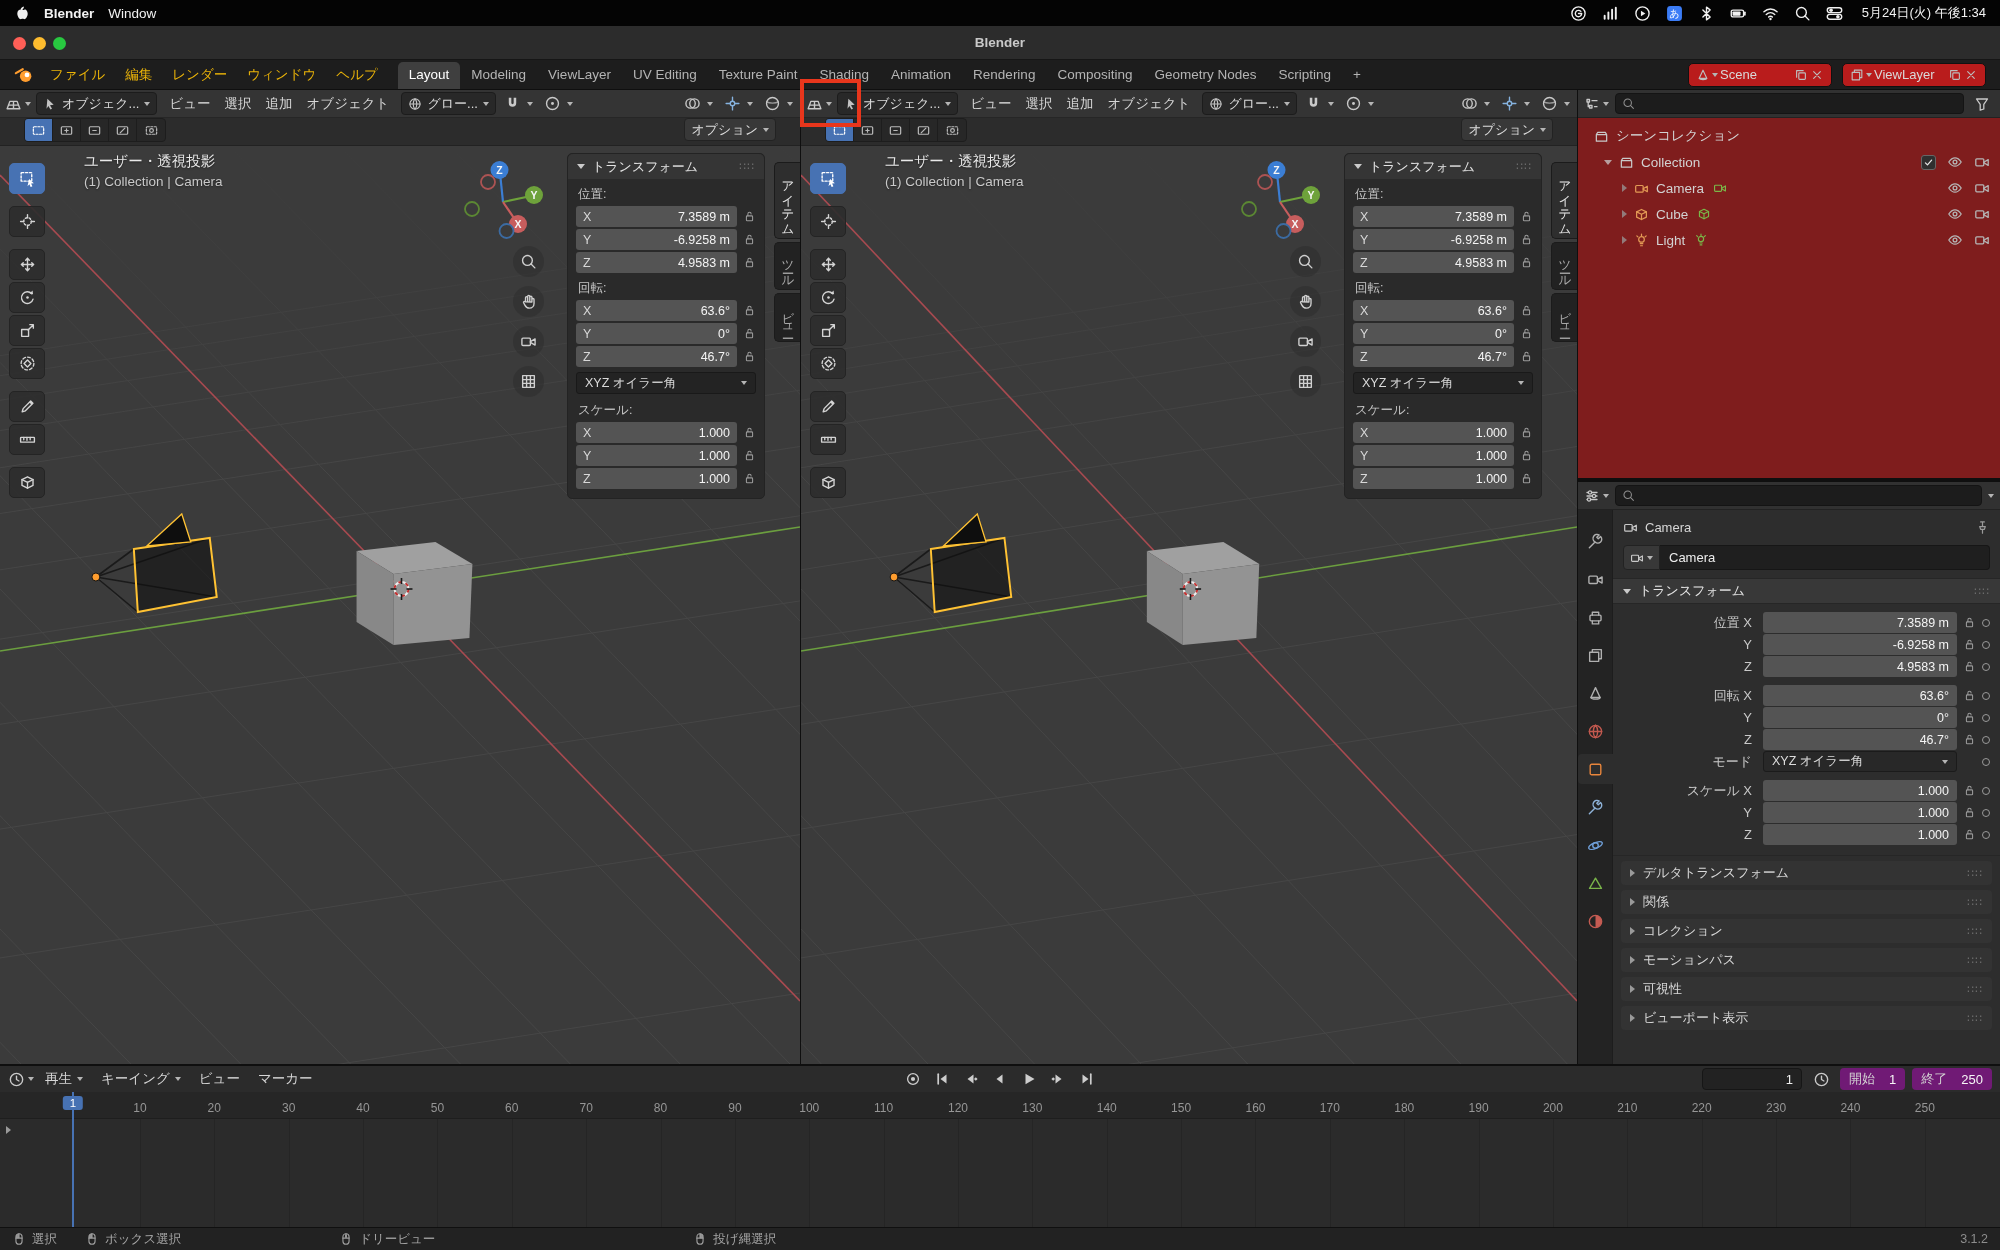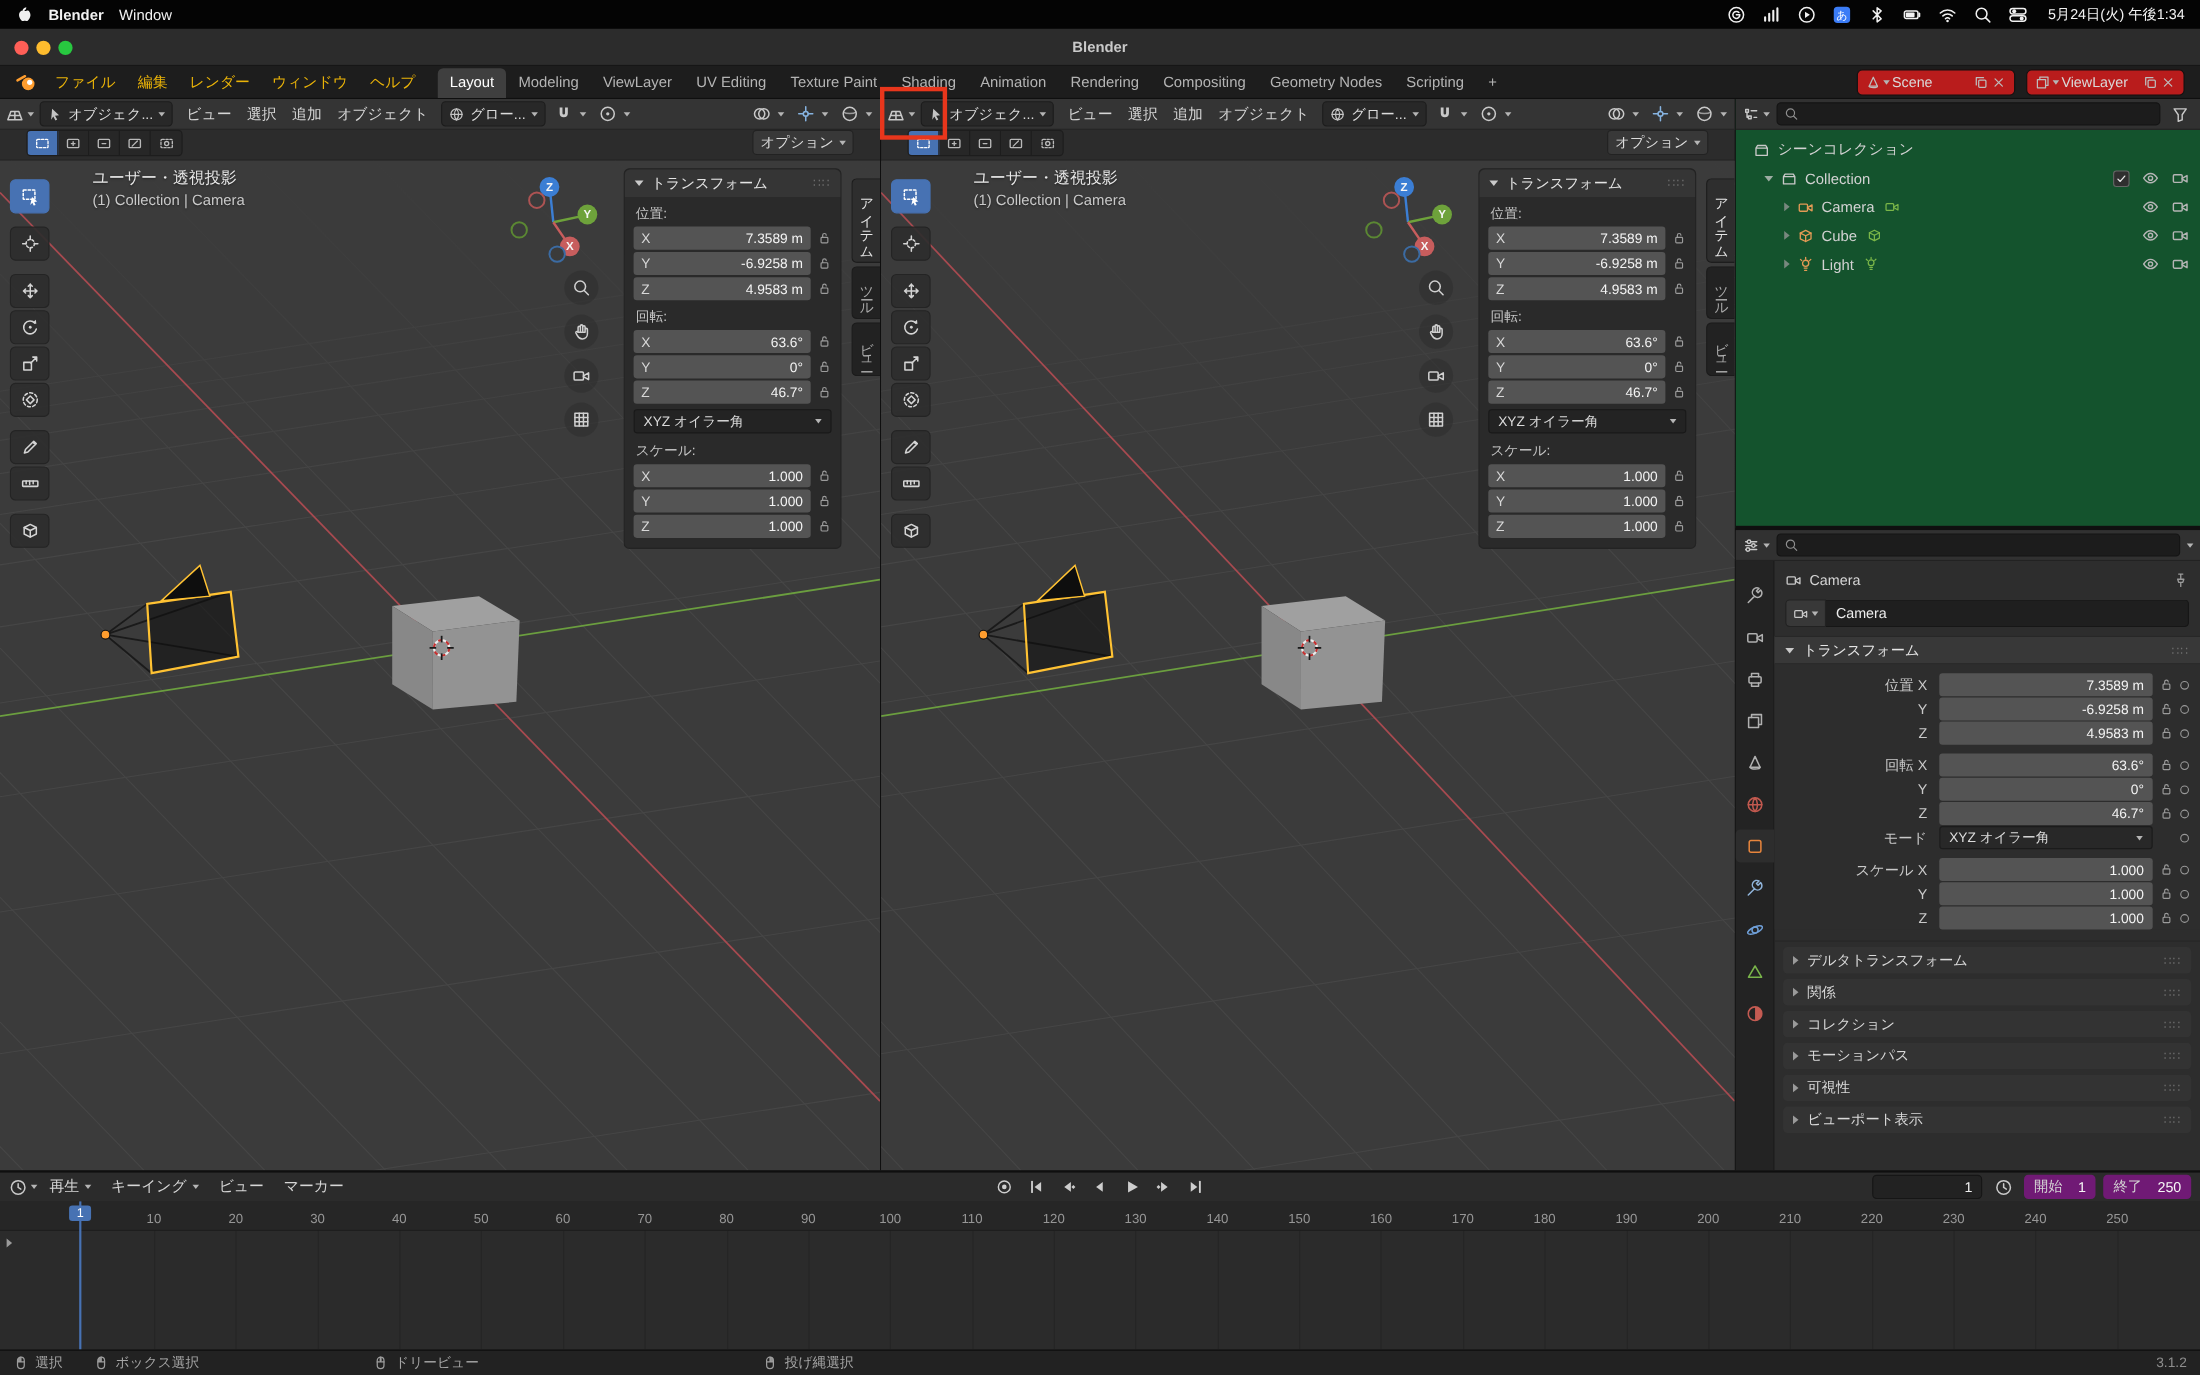--- a/index.html
+++ b/index.html
@@ -96,21 +96,21 @@
 .np-field .ax{color:#d8d8d8}
 .np-field .val{margin-left:auto;color:#f4f4f4}
 .icn.lock{width:13px;height:13px;color:#9b9b9b}
 .np-dd{display:flex;align-items:center;margin:4px 8px 2px;background:#232323;border:1px solid #191919;border-radius:3px;height:22px;padding:0 8px;color:#dadada;font-size:12.5px}
 .np-dd .chev{margin-left:auto}
 .vp-tabs{position:absolute;right:0;top:16px;display:flex;flex-direction:column;gap:3px;z-index:3}
 .vp-tab{writing-mode:vertical-rl;background:#222;color:#ababab;font-size:12.5px;padding:9px 4px;border-radius:5px 0 0 5px;border:1px solid #1b1b1b;border-right:none}
 .vp-tab.active{background:#2e2e2e;color:#e6e6e6}
 
 
-.outliner{position:absolute;left:0;top:0;width:100%;height:390px;background:#14532d;border-bottom:2px solid #0f0f0f;display:flex;flex-direction:column}
+.outliner{position:absolute;left:0;top:0;width:100%;height:390px;background:#7f1d1d;border-bottom:2px solid #0f0f0f;display:flex;flex-direction:column}
 .ed-header{height:28px;background:#313131;display:flex;align-items:center;gap:6px;padding:0 6px;border-bottom:1px solid #222;flex:none}
 .ed-header .hbtn .icn{width:16px;height:16px}
 .searchbox{flex:1;height:21px;background:#1c1c1c;border:1px solid #141414;border-radius:4px;display:flex;align-items:center;gap:5px;padding:0 6px;color:#8f8f8f}
 .searchbox .icn{width:13px;height:13px}
 .out-body{padding-top:5px;overflow:hidden}
 .out-row{height:26px;display:flex;align-items:center;gap:7px;font-size:13.5px;color:#d2d2d2}
 .out-row.sc{padding-left:16px}
 .out-row.coll{padding-left:26px}
 .out-row.obj{padding-left:44px}
 .oicn{width:15px;height:15px;color:#e39a55}

